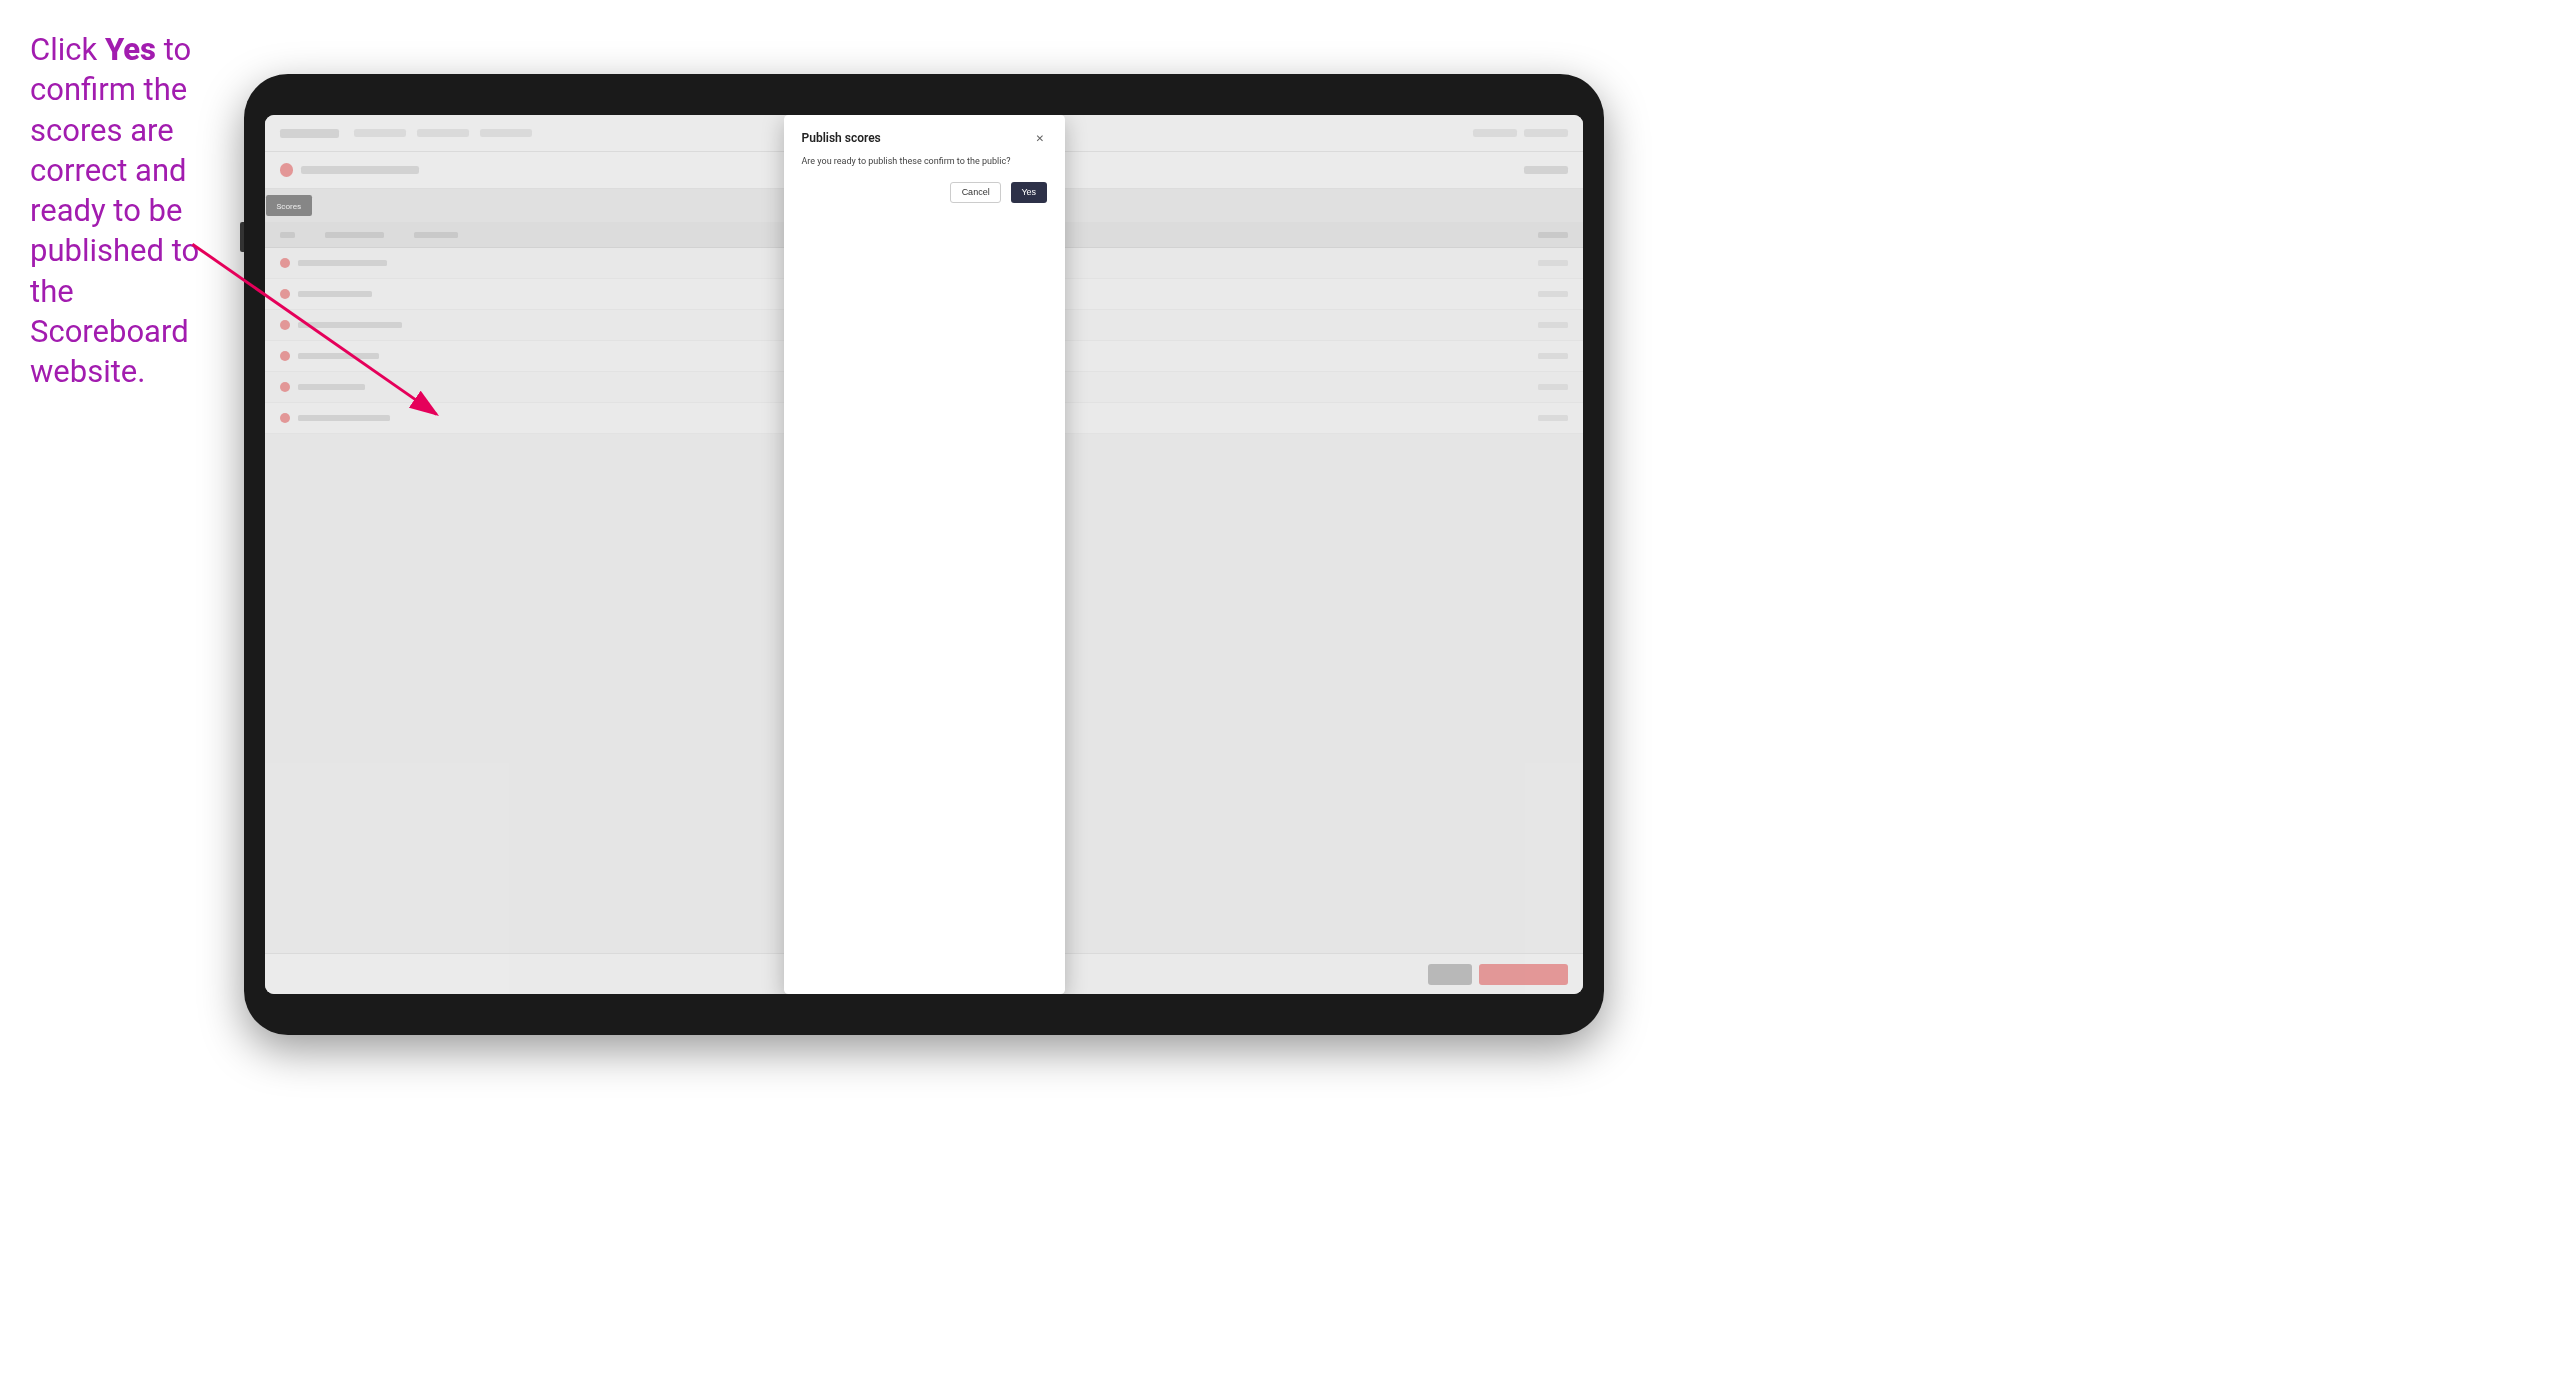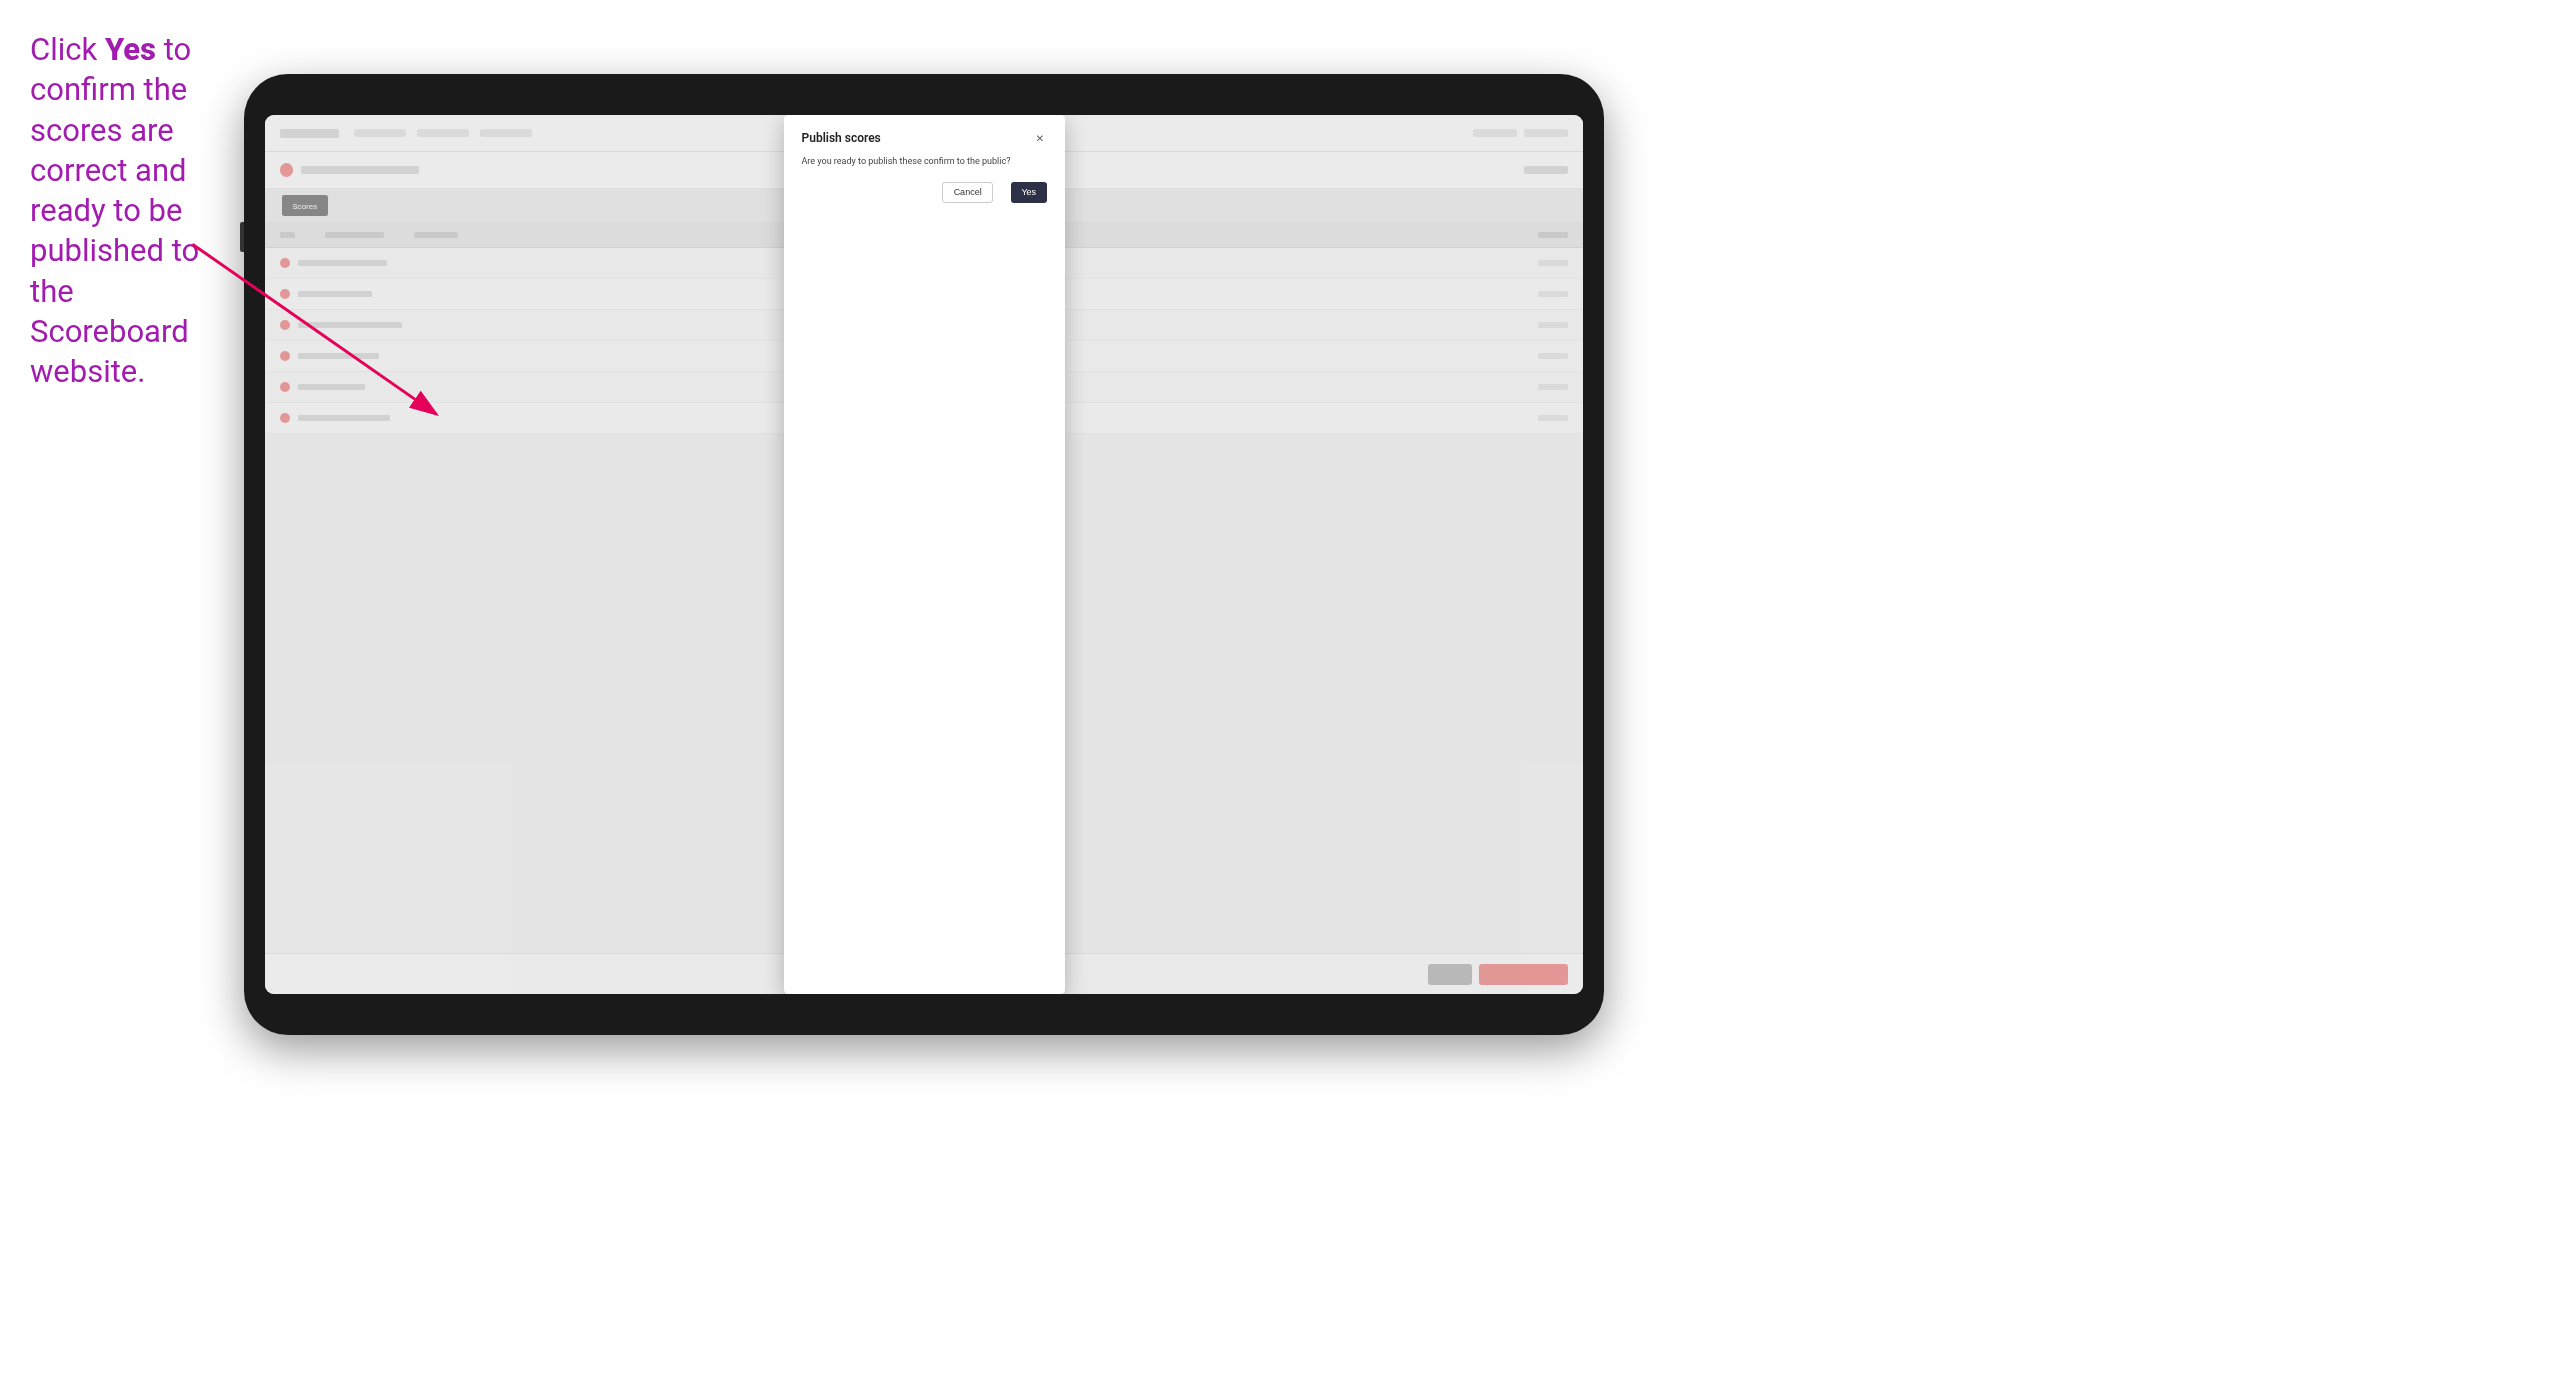--- a/index.html
+++ b/index.html
@@ -145,21 +145,21 @@
 
     
     .tabs-row {
       position: absolute;
       top: 74px;
       left: 0; right: 0;
       height: 33px;
       background: #e8e8e8;
       display: flex;
       align-items: center;
-      padding: 0 17px;
+      padding: 0 1px;
       gap: 7.4px;
     }
 
     .tab-item-active {
       background: #333;
       color: #fff;
       padding: 3.7px 10.4px;
       border-radius: 2.2px;
       font-size: 8.1px;
       height: 21px;
@@ -302,21 +302,21 @@
 
     .modal-body {
       font-size: 9px;
       color: #444;
       margin-bottom: 16.3px;
     }
 
     .modal-actions {
       display: flex;
       justify-content: flex-end;
-      gap: 18px;
+      gap: 10px;
     }
 
     .btn-cancel {
       background: #fff;
       border: 0.7px solid #ccc;
       border-radius: 3px;
       padding: 4.4px 10.4px;
       font-size: 9px;
       color: #333;
       cursor: pointer;

